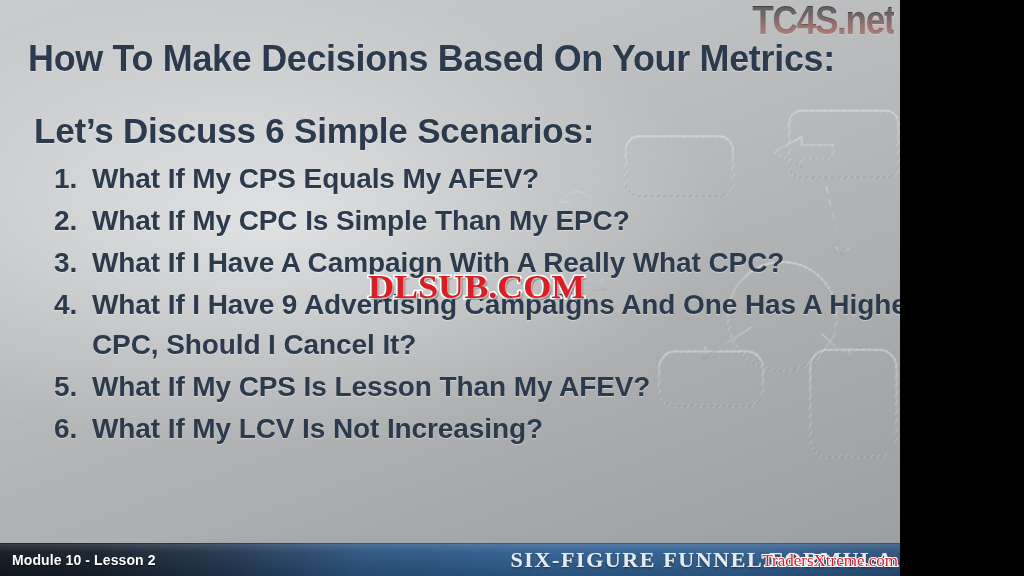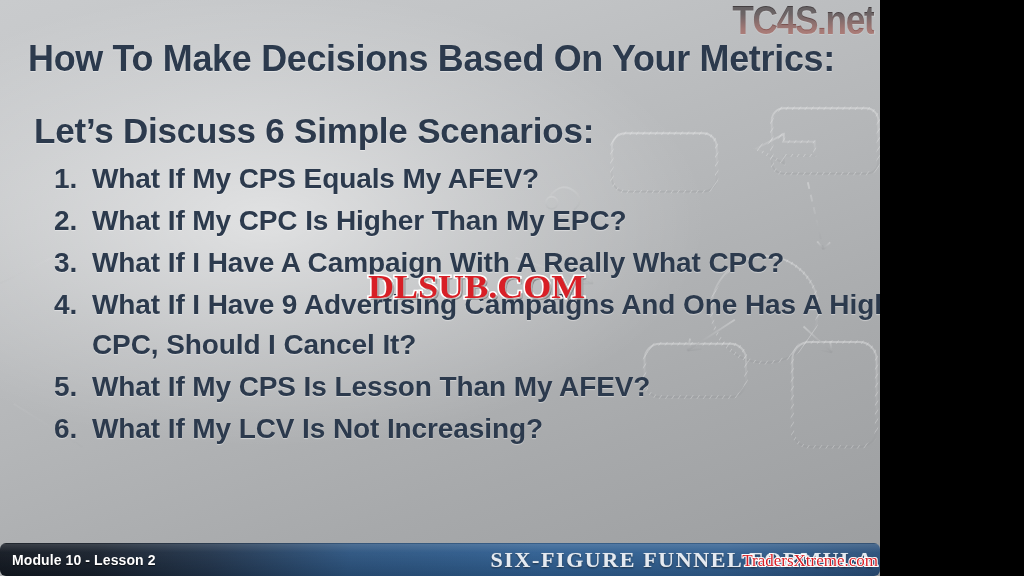--- a/index.html
+++ b/index.html
@@ -9,20 +9,21 @@
   }
   #slide {
     position: relative;
     width: 880px;
     height: 576px;
     overflow: hidden;
     font-family: "Liberation Sans", sans-serif;
     background:
       radial-gradient(ellipse 70% 55% at 30% 38%, rgba(255,255,255,0.55) 0%, rgba(255,255,255,0.18) 45%, rgba(255,255,255,0) 72%),
       linear-gradient(160deg, #c9cbcd 0%, #c2c4c6 22%, #b4b6b8 50%, #a7a9ab 74%, #9b9d9f 100%);
+    padding-left: 20px;
   }
   
   #bg-graphics {
     position: absolute;
     inset: 0;
     pointer-events: none;
     opacity: 0.55;
   }
   
   #tc4s {
@@ -125,21 +126,20 @@
     position: absolute;
     left: 0;
     right: 0;
     bottom: 0;
     height: 32px;
     background:
       linear-gradient(180deg, rgba(255,255,255,0.16) 0%, rgba(255,255,255,0.04) 26%, rgba(0,0,0,0.14) 100%),
       linear-gradient(100deg, #121821 0%, #17202c 11%, #21344c 24%, #2c5480 40%, #2f5f92 62%, #315f90 82%, #2a4f79 100%);
     border-top: 1px solid rgba(255,255,255,0.08);
     z-index: 10;
-    border-radius: 6px;
   }
   #footer-left {
     position: absolute;
     left: 12px;
     top: 50%;
     transform: translateY(-50%);
     font-size: 14px;
     font-weight: bold;
     color: #ffffff;
     letter-spacing: 0.1px;
@@ -238,21 +238,21 @@
 
   <div id="subtitle">Let’s Discuss 6 Simple Scenarios:</div>
 
   <ol id="scenario-list">
     <li>
       <span class="num">1.</span>
       <span class="txt">What If My CPS Equals My AFEV?</span>
     </li>
     <li>
       <span class="num">2.</span>
-      <span class="txt">What If My CPC Is Higher Than My EPC?</span>
+      <span class="txt">What If My CPC Is Simple Than My EPC?</span>
     </li>
     <li>
       <span class="num">3.</span>
       <span class="txt">What If I Have A Campaign With A Really What CPC?</span>
     </li>
     <li>
       <span class="num">4.</span>
       <span class="txt">What If I Have 9 Advertising Campaigns And One Has A Higher CPC, Should I Cancel It?</span>
     </li>
     <li>

